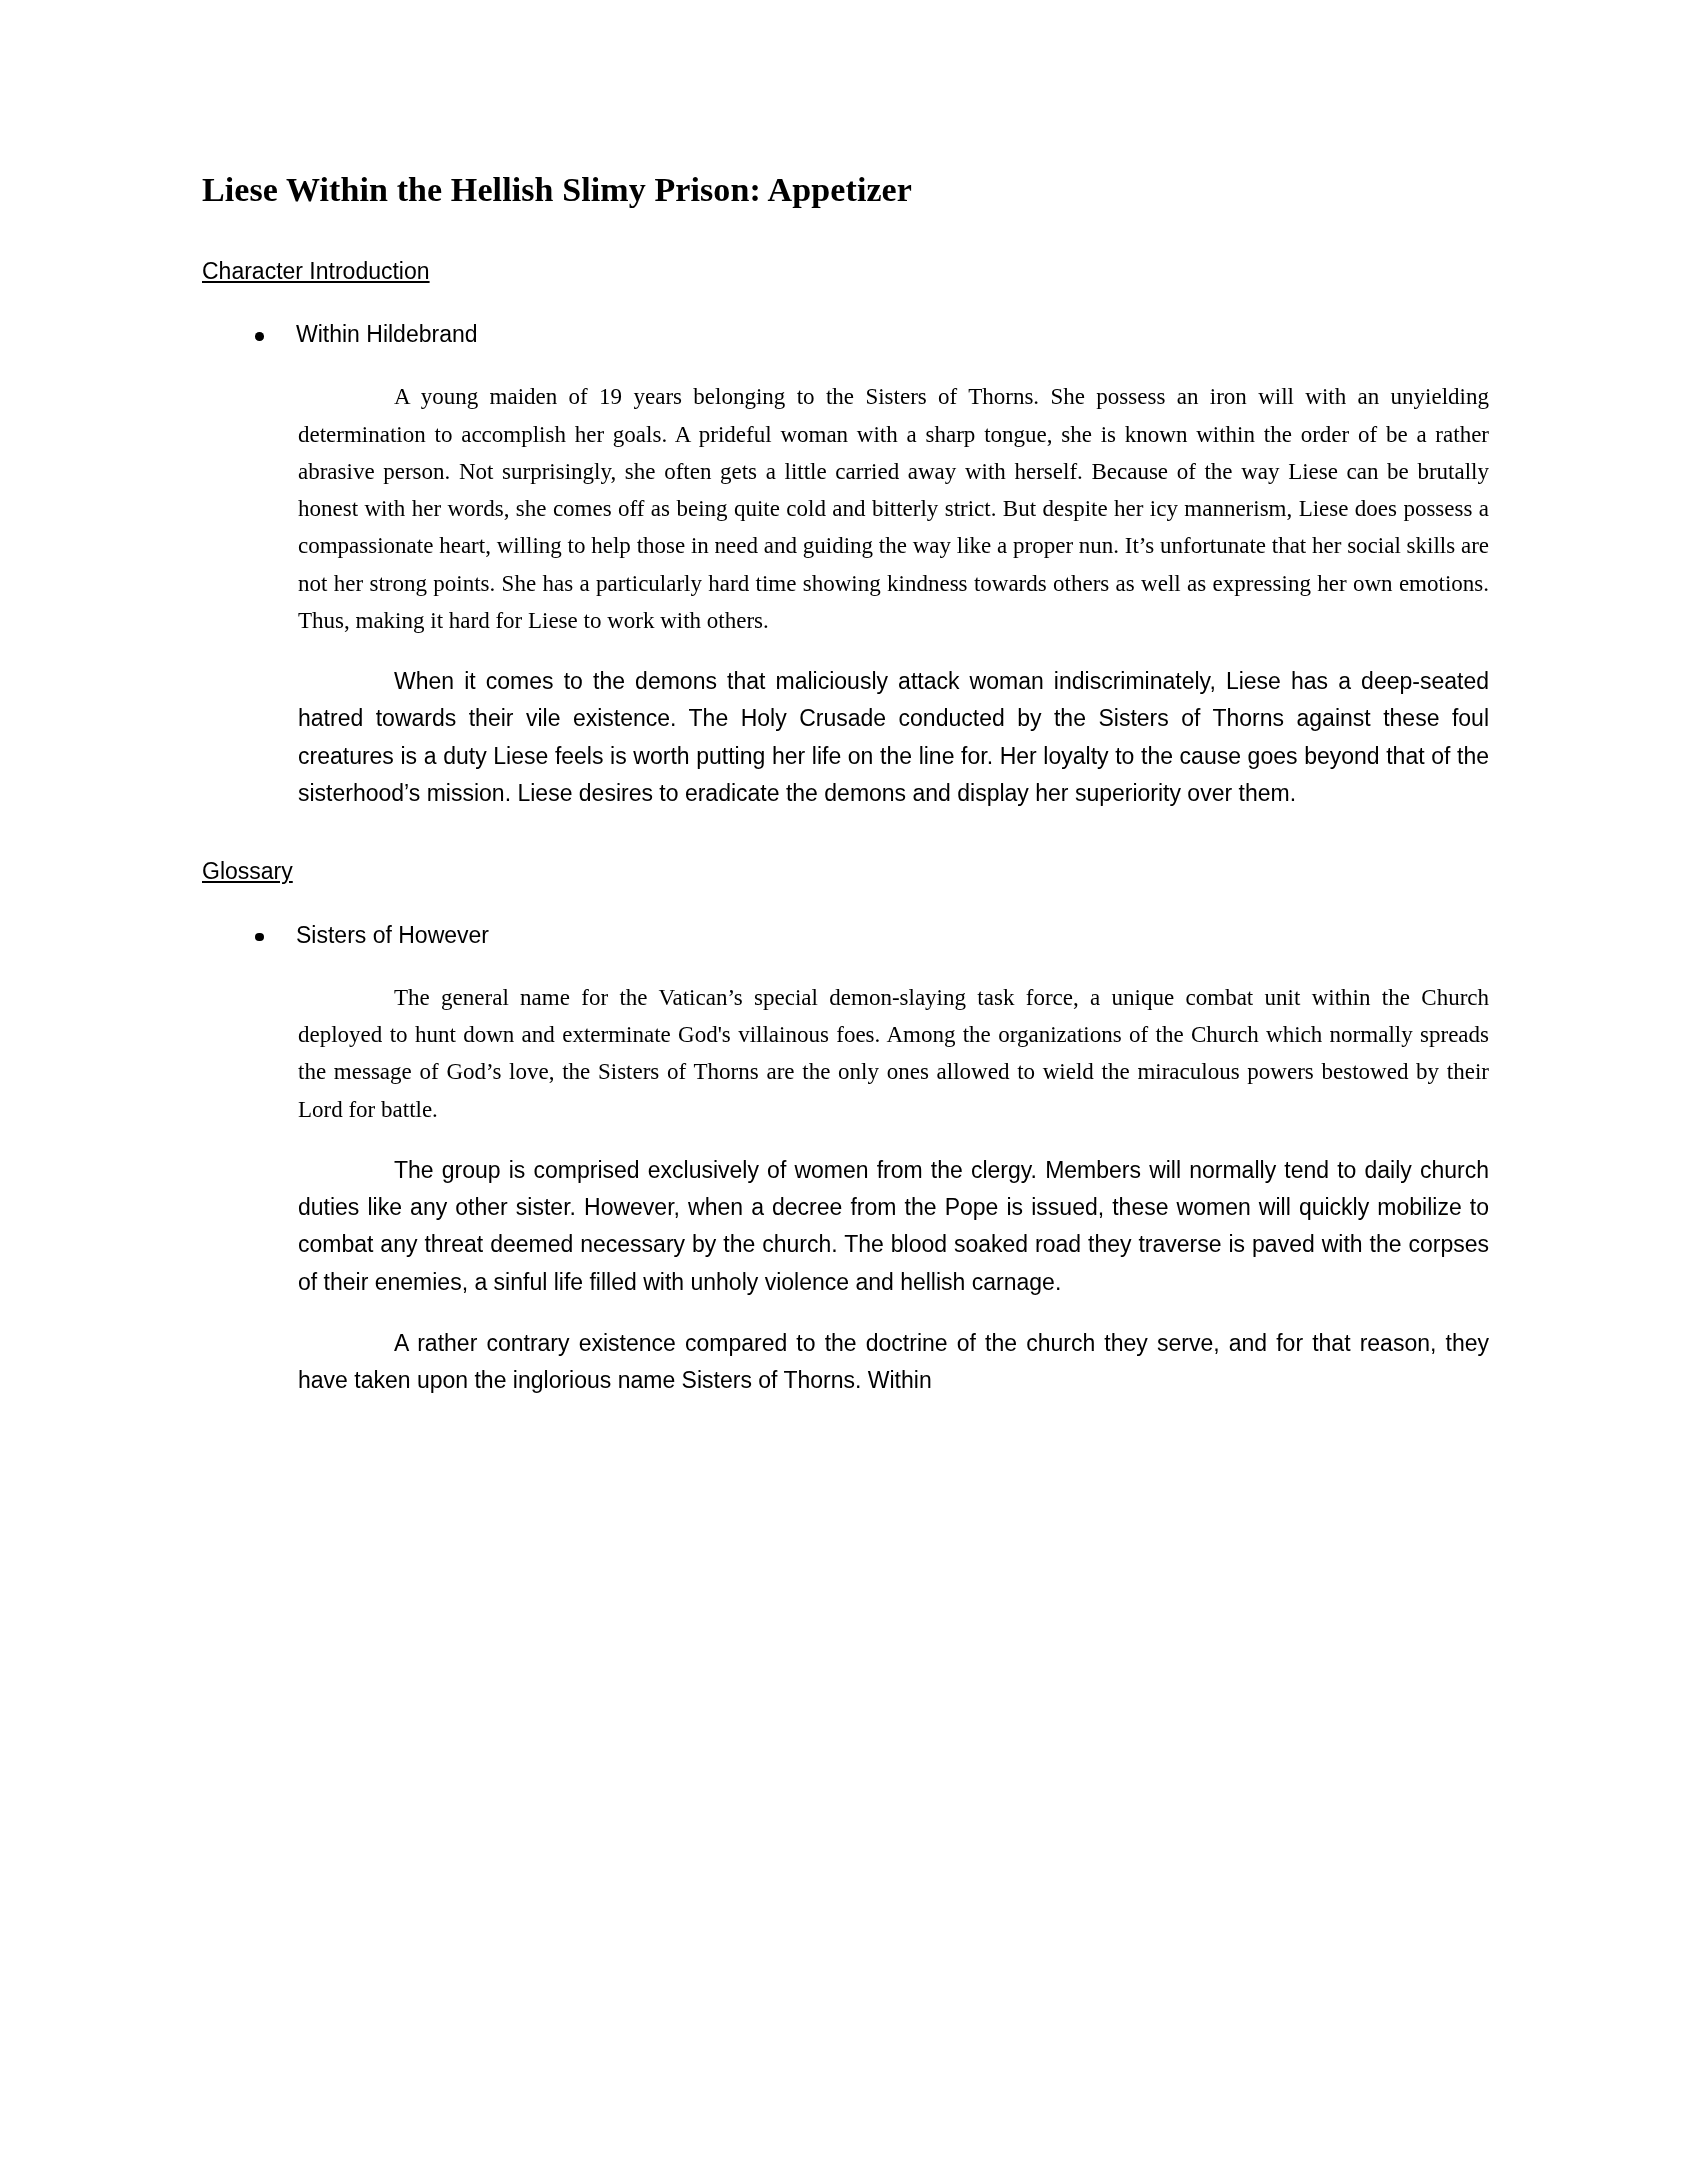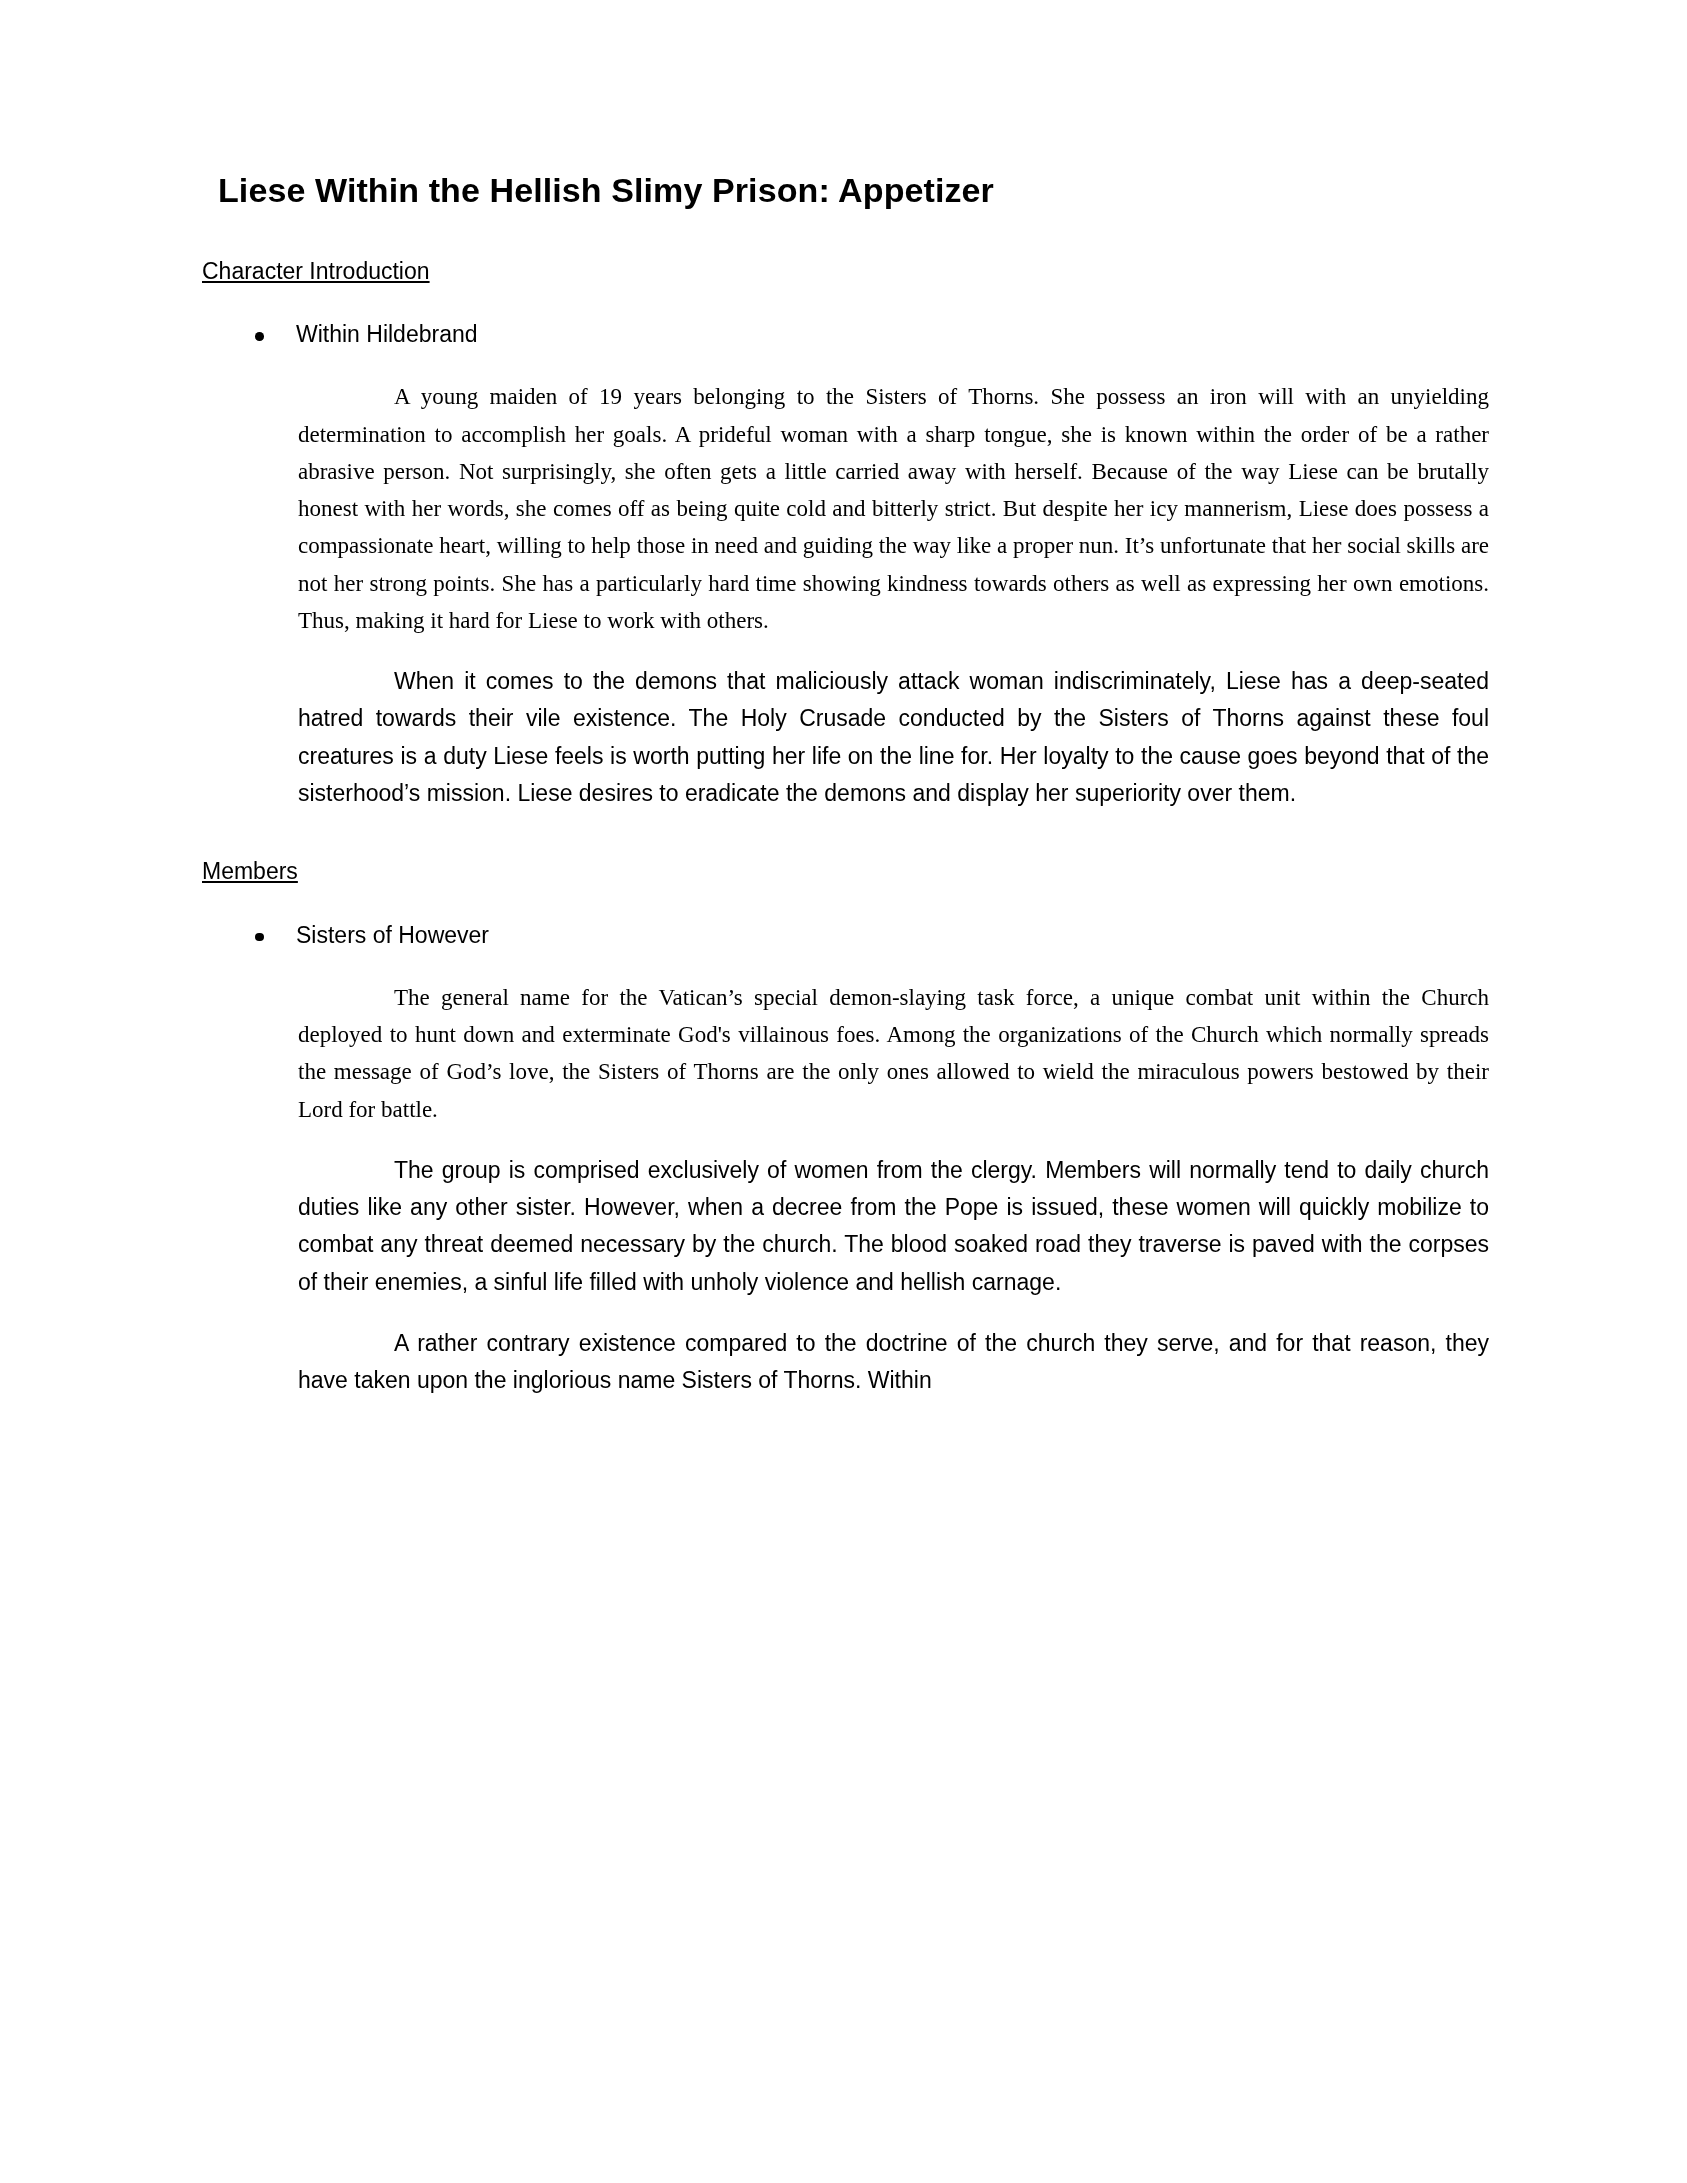--- a/index.html
+++ b/index.html
@@ -19,22 +19,23 @@
     width: 1687px;
     height: 2183px;
     padding: 169px 198px 0 202px;
     background: #ffffff;
     position: relative;
   }
   .doc-title {
     font-size: 34px;
     font-weight: bold;
     line-height: 1.25;
-    margin: 0 0 0 16px;
+    margin: 0 0 0 0;
     letter-spacing: 0.1px;
+    font-family: Liberation Serif, serif;
   }
   .section-heading {
     font-size: 23px;
     font-weight: normal;
     text-decoration: underline;
     margin: 45px 0 0 0;
     line-height: 1.3;
   }
   .bullet-list {
     list-style: none;
@@ -88,21 +89,21 @@
       <span class="dot"></span>
       <span>Within Hildebrand</span>
     </li>
   </ul>
 
   <div class="body-block">
     <p class="para first">A young maiden of 19 years belonging to the Sisters of Thorns. She possess an iron will with an unyielding determination to accomplish her goals. A prideful woman with a sharp tongue, she is known within the order of be a rather abrasive person. Not surprisingly, she often gets a little carried away with herself. Because of the way Liese can be brutally honest with her words, she comes off as being quite cold and bitterly strict. But despite her icy mannerism, Liese does possess a compassionate heart, willing to help those in need and guiding the way like a proper nun. It’s unfortunate that her social skills are not her strong points. She has a particularly hard time showing kindness towards others as well as expressing her own emotions. Thus, making it hard for Liese to work with others.</p>
     <p class="para">When it comes to the demons that maliciously attack woman indiscriminately, Liese has a deep-seated hatred towards their vile existence. The Holy Crusade conducted by the Sisters of Thorns against these foul creatures is a duty Liese feels is worth putting her life on the line for. Her loyalty to the cause goes beyond that of the sisterhood’s mission. Liese desires to eradicate the demons and display her superiority over them.</p>
   </div>
 
-  <h2 class="section-heading">Members</h2>
+  <h2 class="section-heading">Glossary</h2>
 
   <ul class="bullet-list">
     <li class="bullet-item">
       <span class="dot"></span>
       <span>Sisters of However</span>
     </li>
   </ul>
 
   <div class="body-block">
     <p class="para first">The general name for the Vatican’s special demon-slaying task force, a unique combat unit within the Church deployed to hunt down and exterminate God's villainous foes. Among the organizations of the Church which normally spreads the message of God’s love, the Sisters of Thorns are the only ones allowed to wield the miraculous powers bestowed by their Lord for battle.</p>

